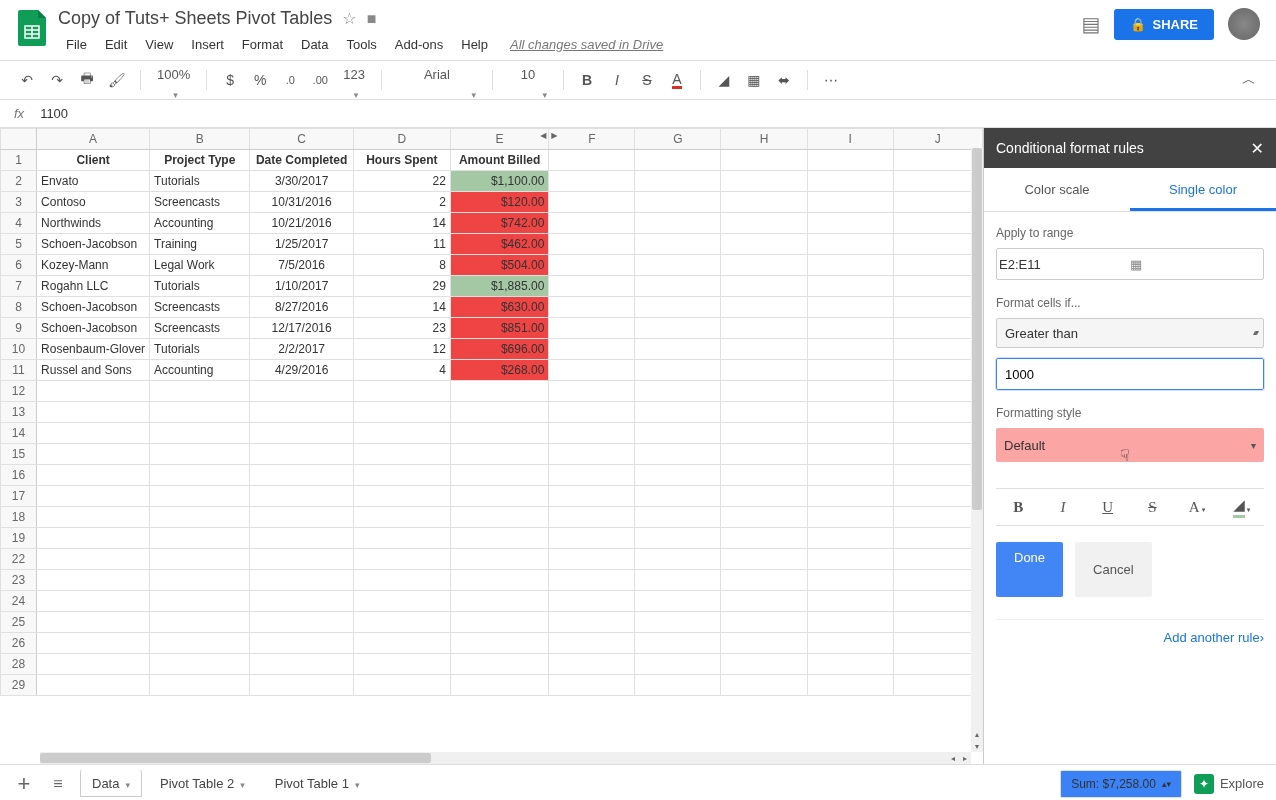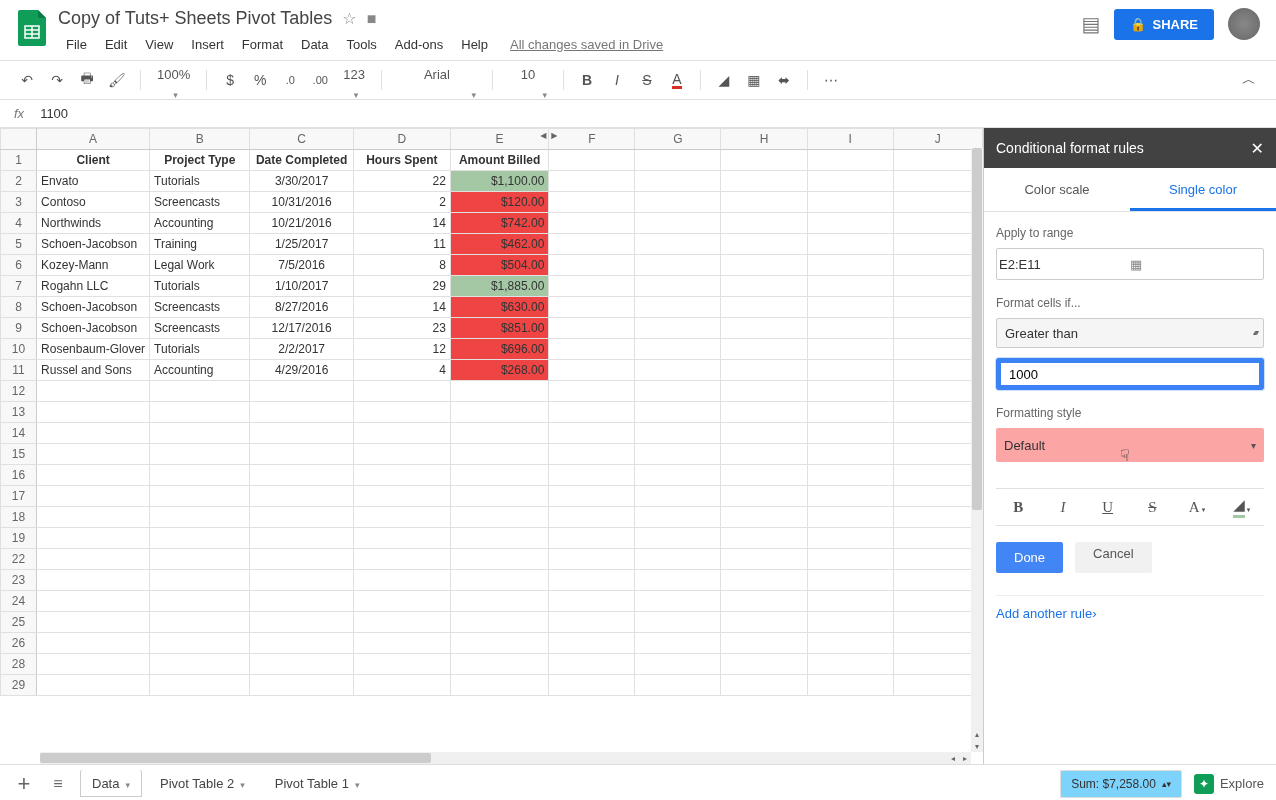--- a/index.html
+++ b/index.html
@@ -7,21 +7,21 @@
 
   
   .header { display: flex; align-items: flex-start; padding: 8px 12px 0 12px; height: 60px; }
   .app-icon { width: 40px; height: 40px; display:flex; align-items:center; justify-content:center; }
   .title-area { flex: 1; margin-left: 6px; }
   .title-row { display: flex; align-items: center; gap: 10px; }
   .doc-title { font-size: 18px; color: #444; }
   .star-icon, .folder-icon { color: #888; font-size: 16px; }
   .menu-row { display: flex; gap: 2px; margin-top: 4px; align-items: center; }
   .menu-item { padding: 4px 8px; color: #333; font-size: 13px; cursor: pointer; }
-  .save-status { margin-left: 12px; color: #777; text-decoration: underline; font-size: 13px; }
+  .save-status { margin-left: 12px; color: #777; text-decoration: underline; font-size: 13px; font-style: italic; }
   .header-right { display: flex; align-items: center; gap: 14px; padding-right: 4px; }
   .comment-icon { font-size: 20px; color: #777; }
   .share-btn { background: #1a73e8; color: #fff; font-weight: bold; padding: 8px 16px; border-radius: 3px; display: flex; align-items: center; gap: 6px; font-size: 13px;}
   .avatar { width: 32px; height: 32px; border-radius: 50%; background: radial-gradient(#888,#666); }
 
   
   .toolbar { border-top: 1px solid #e0e0e0; border-bottom: 1px solid #e0e0e0; height: 40px; display: flex; align-items: center; padding: 0 14px; gap: 4px; }
   .tb-btn { min-width: 26px; height: 26px; display: flex; align-items: center; justify-content: center; color: #555; font-size: 14px; cursor: pointer; border-radius: 2px;}
   .tb-sep { width: 1px; height: 20px; background: #e0e0e0; margin: 0 6px; }
   .tb-dropdown { display: flex; align-items: center; gap: 4px; padding: 0 6px; height: 26px; color: #555; font-size: 13px; cursor:pointer;flex-direction:column;}
@@ -73,43 +73,43 @@
   .sp-tabs { display: flex; height: 44px; border-bottom: 1px solid #e0e0e0; }
   .sp-tab { flex: 1; display: flex; align-items: center; justify-content: center; font-size: 13px; color: #555; cursor:pointer;}
   .sp-tab.active { color: #1a73e8; font-weight: 500; box-shadow: inset 0 -3px 0 #1a73e8; }
   .sp-body { flex: 1; padding: 14px 12px; overflow-y: auto; }
   .sp-label { font-size: 12px; color: #666; margin-bottom: 8px; display:block;}
   .range-input { display: flex; align-items: center; border: 1px solid #ccc; border-radius: 2px; height: 32px; padding: 0 2px; margin-bottom: 16px;}
   .range-input span { flex: 1; font-size: 13px; }
   .grid-glyph { color:#888; font-size:14px;}
   .select-box { position:relative; border: 1px solid #ccc; background: #f5f5f5; height: 30px; display:flex; align-items:center; padding: 0 8px; font-size:13px; margin-bottom: 10px; border-radius:2px;}
   .select-box::after { content:"▴▾"; position:absolute; right:6px; font-size:8px; letter-spacing:-2px; color:#666; line-height:8px; display:flex; flex-direction:column;}
-  .value-input { border: 5px solid #3b82f6; height: 32px; border-radius: 2px; padding: 0 8px; font-size: 13px; width: 100%; margin-bottom: 16px; outline: 1px solid #cee0fb; outline-offset:0;}
+  .value-input { border: 1px solid #3b82f6; height: 32px; border-radius: 2px; padding: 0 8px; font-size: 13px; width: 100%; margin-bottom: 16px; outline: 1px solid #cee0fb; outline-offset:0;}
   .style-box { background: #fca5a5; height: 34px; border-radius: 2px; display:flex; align-items:center; padding: 0 8px; font-size:13px; margin-bottom: 26px; position:relative;}
   .style-box::after { content:"▾"; position:absolute; right:8px; font-size:10px; color:#555;}
   .fmt-buttons { display:flex; gap:0; border-top:1px solid #e0e0e0; border-bottom:1px solid #e0e0e0; margin-bottom: 16px;}
   .fmt-btn { flex:1; height:36px; display:flex; align-items:center; justify-content:center; font-size:15px; color:#555; cursor:pointer; font-family: "Times New Roman", serif;}
   .fmt-btn.b { font-weight:bold;} .fmt-btn.i { font-style:italic;} .fmt-btn.u { text-decoration:underline;} .fmt-btn.s { text-decoration:line-through;}
   .fmt-btn .mini-caret::after { content:"▾"; font-size:7px; margin-left:2px;}
   .fmt-btn .colorbar { border-bottom: 3px solid #a4c7a4; padding-bottom:1px;}
   .btn-row { display:flex; gap:12px; margin-bottom: 22px;}
   .btn-primary { background:#4285f4; color:#fff; padding: 8px 18px; border-radius:2px; font-size:13px; cursor:pointer;}
-  .btn-secondary { background:#f1f1f1; color:#555; padding: 4px 18px; border-radius:2px; font-size:13px; cursor:pointer;}
-  .add-rule { color:#1a73e8; font-size:13px; font-weight:500; display:flex; justify-content:flex-start; align-items:center; cursor:pointer; padding: 10px 0; border-top: 1px solid #eee;}
+  .btn-secondary { background:#f1f1f1; color:#555; padding: 20px 18px; border-radius:2px; font-size:13px; cursor:pointer;}
+  .add-rule { color:#1a73e8; font-size:13px; font-weight:500; display:flex; justify-content:flex-end; align-items:center; cursor:pointer; padding: 10px 0; border-top: 1px solid #eee;}
 
   
   .bottom { height: 38px; border-top: 1px solid #ddd; display:flex; align-items:center; padding: 0 12px; gap: 10px;}
   .add-sheet { font-size: 22px; color:#666; cursor:pointer; width:24px; text-align:center;}
   .all-sheets { font-size: 16px; color:#666; cursor:pointer; width:24px; text-align:center;}
   .sheet-tabs { display:flex; gap:6px; }
   .sheet-tab { padding: 6px 12px; font-size:13px; color:#444; display:flex; align-items:center; gap:4px; cursor:pointer; border-radius: 2px 2px 0 0;}
   .sheet-tab.active { background:#fff; box-shadow: 0 -1px 0 #ccc inset, 1px 0 0 #ccc inset, -1px 0 0 #ccc inset; font-weight:500; }
   .sheet-tab .caret::after { content:"▾"; font-size:9px; color:#888; margin-left:2px;}
   .bottom-right { margin-left:auto; display:flex; align-items:center; gap:12px;}
-  .sum-box { background:#7dd3fc; border:1px solid #ddd; padding: 6px 10px; font-size:12px; border-radius:2px; display:flex; align-items:center; gap:6px;}
+  .sum-box { background:#3b82f6; border:1px solid #ddd; padding: 6px 10px; font-size:12px; border-radius:2px; display:flex; align-items:center; gap:6px;}
   .explore { display:flex; align-items:center; gap:6px; font-size:13px; color:#555; cursor:pointer;}
   .explore-icon { width:20px; height:20px; background:#0f9d58; border-radius:3px; display:flex; align-items:center; justify-content:center; color:#fff; font-size:12px;}
 
   .cursor-hand { position:absolute; left:1120px; top:446px; font-size:16px; pointer-events:none; }
 </style>
 </head>
 <body>
 
 <div class="header">
   <div class="app-icon">

